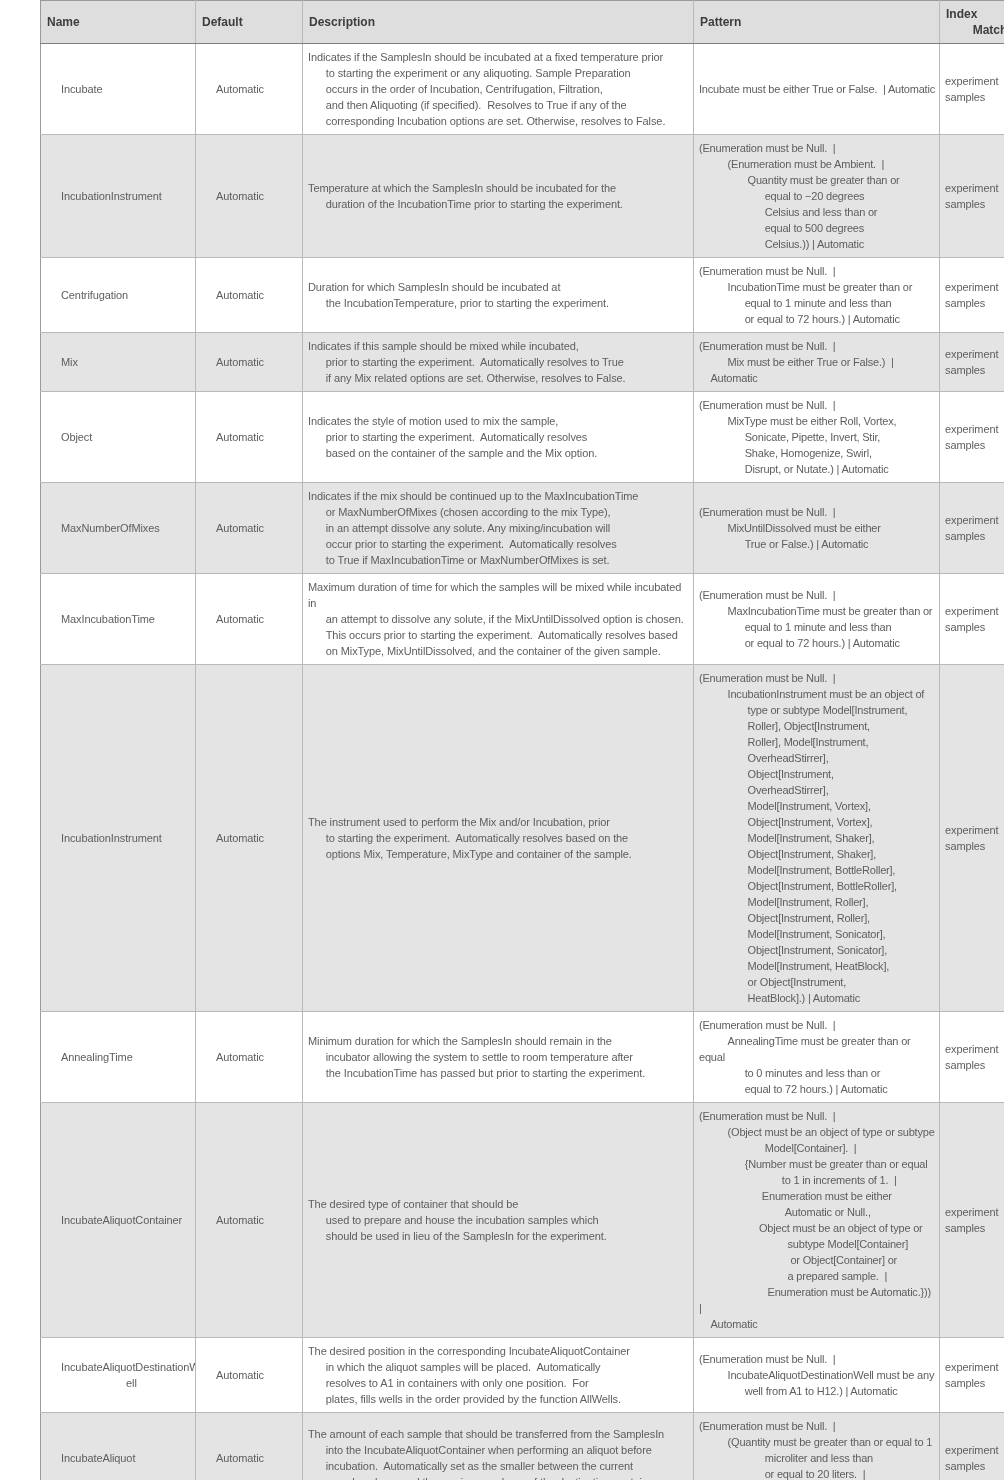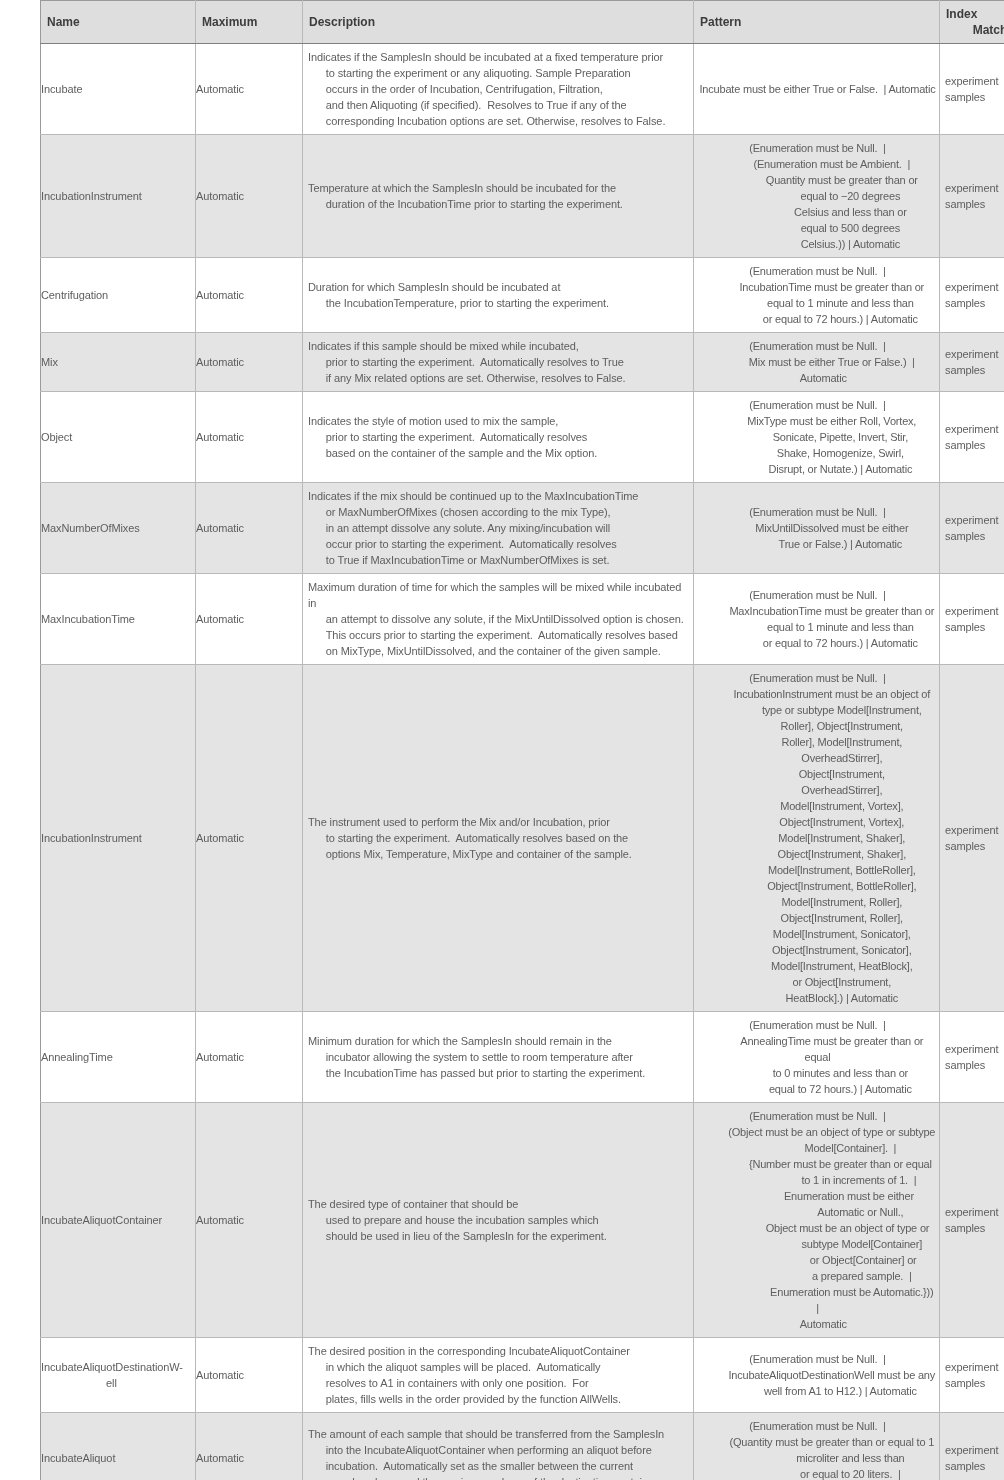--- a/index.html
+++ b/index.html
@@ -42,41 +42,41 @@
   }
   td{
     background:var(--row-bg);
     color:var(--body-text);
     font-size:11px;
     line-height:16px;
     letter-spacing:-0.1px;
     padding:5px 3px 5px 5px;
   }
   tbody tr:nth-child(even) td{background:var(--alt-row-bg);}
-  td.c-name,td.c-default{padding-left:0;}
-  td.c-pattern{letter-spacing:-0.2px;text-align:center;}
+  td.c-name,td.c-default{padding-left:20px;}
+  td.c-pattern{letter-spacing:-0.2px;}
   th:first-child,td:first-child{border-left:1px solid var(--frame-line);}
   th:last-child,td:last-child{border-right:1px solid var(--frame-line);}
   tbody tr:last-child td{border-bottom:2px solid var(--bottom-line);}
 </style>
 </head>
 <body>
 
 <table class="options">
   <colgroup>
       <col class="c1">
       <col class="c2">
       <col class="c3">
       <col class="c4">
       <col class="c5">
     </colgroup>
   <thead>
     <tr>
       <th>Name</th>
-      <th>Maximum</th>
+      <th>Default</th>
       <th>Description</th>
       <th>Pattern</th>
       <th>Index
         Matching</th>
     </tr>
   </thead>
   <tbody>
     <tr>
       <td class="c-name">Incubate</td>
       <td class="c-default">Automatic</td>

